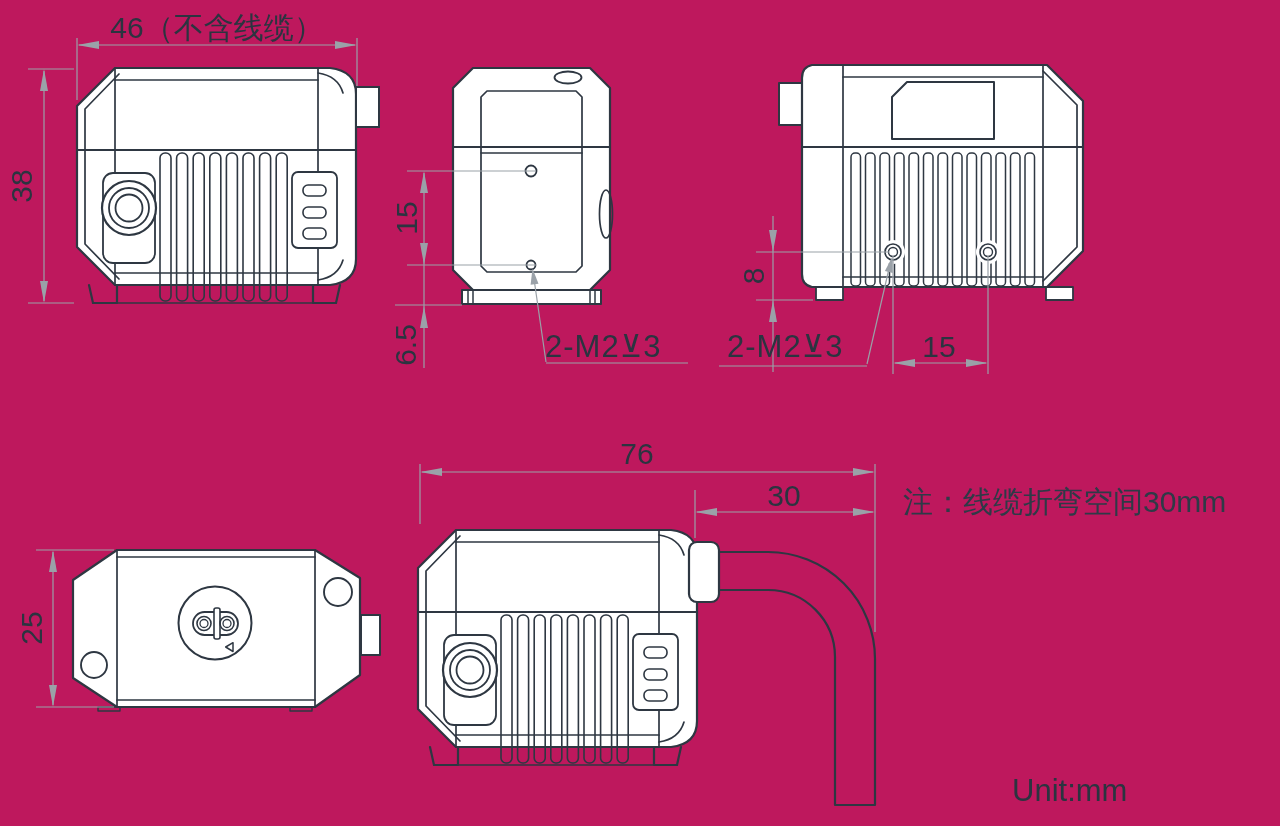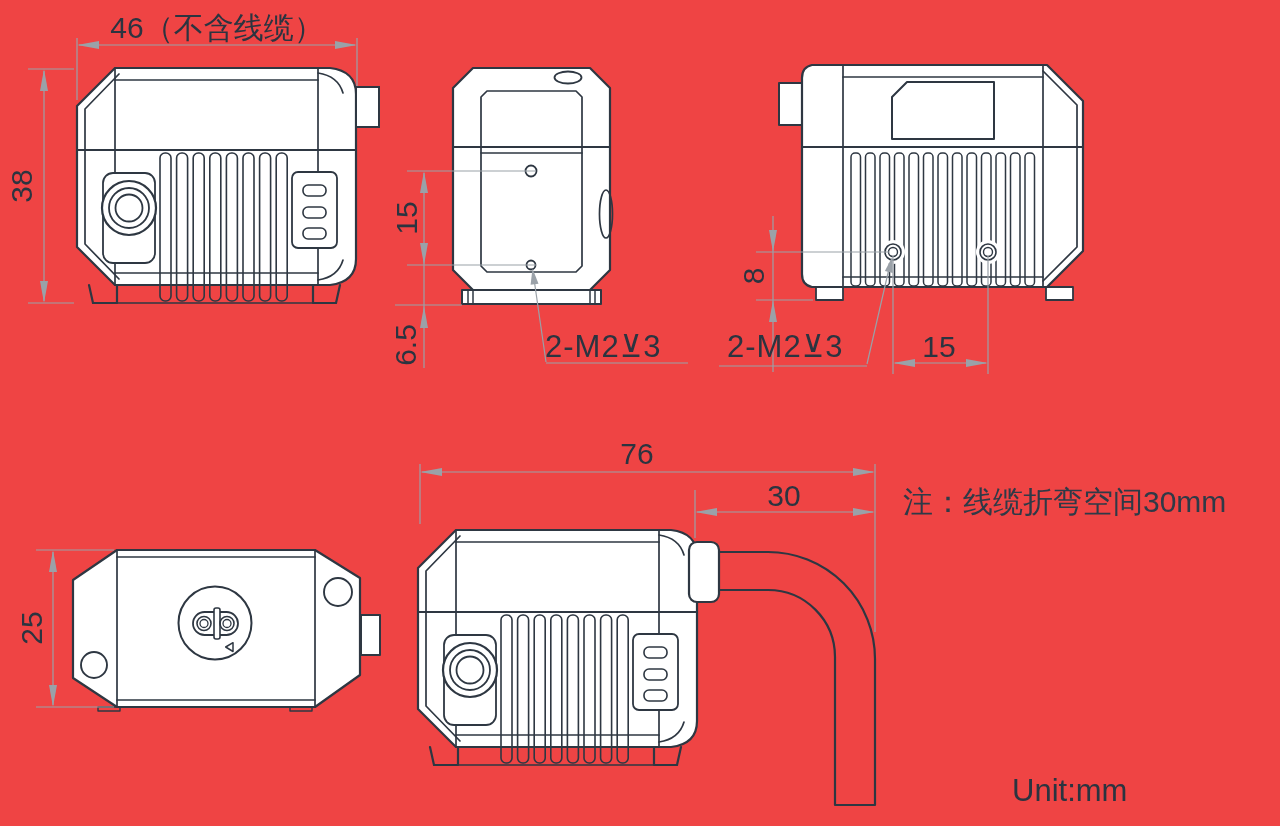--- a/index.html
+++ b/index.html
@@ -1,16 +1,16 @@
 <!DOCTYPE html>
 <html><head>
 <meta charset="utf-8">
 <style>
   html,body{margin:0;padding:0;background:#ffffff;}
-  .stage{position:relative;width:1280px;height:826px;background:#ef4444;overflow:hidden;}
+  .stage{position:relative;width:1280px;height:826px;background:#be185d;overflow:hidden;}
   svg{display:block;}
   .dim-text{font-family:"Liberation Sans","DejaVu Sans",sans-serif;font-size:30px;fill:#2b3440;}
   .label-text{font-family:"Liberation Sans","DejaVu Sans",sans-serif;font-size:31px;fill:#2b3440;letter-spacing:1px;}
   .note-text{font-family:"Liberation Sans","DejaVu Sans",sans-serif;font-size:30px;fill:#2e3a47;}
   .unit-text{font-family:"Liberation Sans","DejaVu Sans",sans-serif;font-size:31px;fill:#2b3440;}
 </style>
 </head>
 <body>
 
 <div class="stage">

